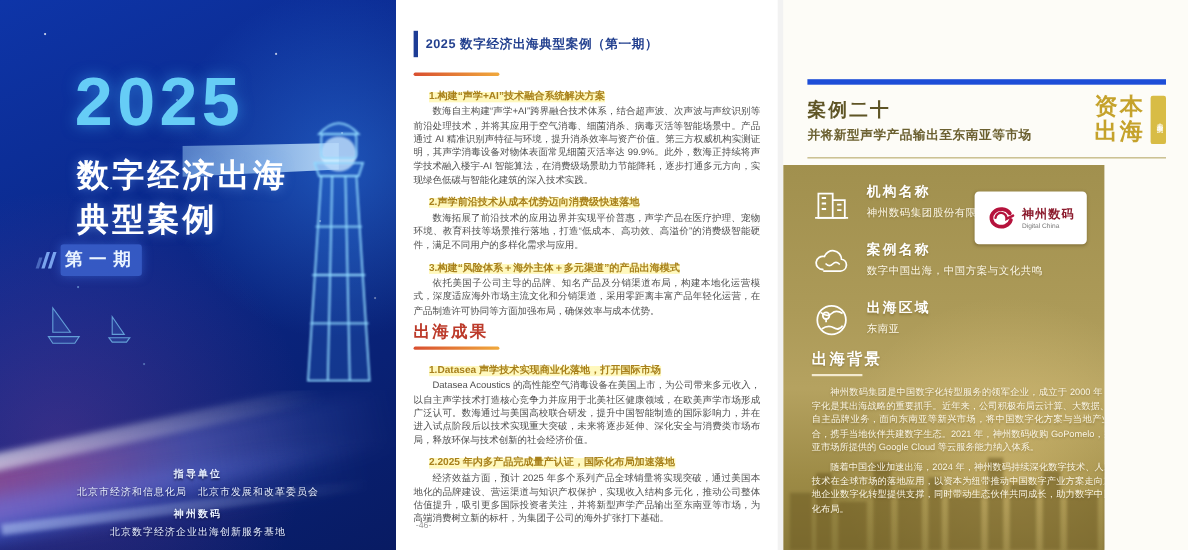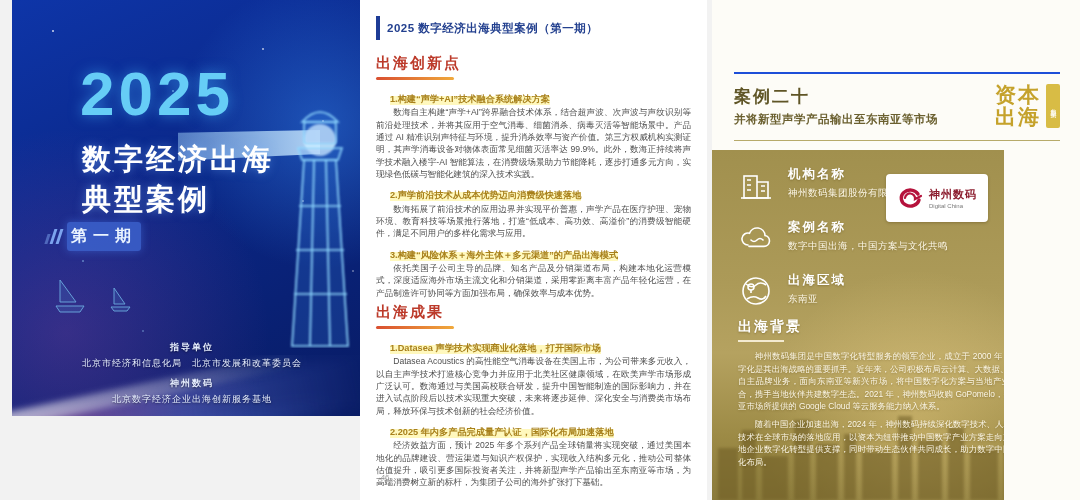--- a/index.html
+++ b/index.html
@@ -1,21 +1,21 @@
 <!DOCTYPE html>
 <html><head>
 <meta charset="utf-8">
 <style>
   * { margin:0; padding:0; box-sizing:border-box; }
   html,body { width:1080px; height:500px; overflow:hidden; }
   body { font-family:"Liberation Sans","DejaVu Sans",sans-serif; background:#e9e9e9; }
   .stage { position:relative; width:1080px; height:500px; background:#f2f2f2; }
 
   
-  .cover { position:absolute; left:12px; top:0; width:360px; height:416px; overflow:hidden;
+  .cover { position:absolute; left:0; top:0; width:360px; height:500px; overflow:hidden;
     background:
       radial-gradient(circle at 86% 30%, rgba(60,150,255,0.40) 0%, rgba(60,150,255,0) 34%),
       radial-gradient(circle at 15% 80%, rgba(190,80,170,0.25) 0%, rgba(190,80,170,0) 45%),
       linear-gradient(155deg,#0e35a8 0%,#0a2787 45%,#081b63 100%); }
   .stars { position:absolute; left:40px; top:30px; width:2px; height:2px; border-radius:50%; background:rgba(255,255,255,.8);
     box-shadow: 210px 18px 0 rgba(255,255,255,.7), 120px 60px 0 rgba(160,220,255,.6), 270px 90px 0 rgba(255,255,255,.5),
       60px 140px 0 rgba(160,220,255,.5), 250px 170px 0 rgba(255,255,255,.45), 30px 230px 0 rgba(160,220,255,.5),
       180px 120px 0 rgba(255,255,255,.35), 90px 300px 0 rgba(160,220,255,.4), 300px 240px 0 rgba(255,255,255,.4); }
   .cover-year { position:absolute; left:68px; top:58px; font-size:62px; font-weight:bold; letter-spacing:4px; color:#66cdf6;
     text-shadow:0 0 14px rgba(70,180,255,.55); }
@@ -41,36 +41,36 @@
     background:linear-gradient(90deg, rgba(90,130,255,.55), rgba(90,130,255,0) 75%); filter:blur(8px); }
   .streak.s4 { left:0px; top:96px; width:420px; height:10px; transform:rotate(-7deg);
     background:linear-gradient(90deg, rgba(200,220,255,.5), rgba(200,220,255,0) 80%); filter:blur(2px); }
   .cover-footer { position:absolute; left:0; bottom:10px; width:360px; text-align:center; color:#e8f0ff; z-index:3; }
   .cf-label { font-size:9px; font-weight:bold; letter-spacing:2px; margin-top:7px; text-shadow:0 1px 2px rgba(0,0,30,.6); }
   .cf-line  { font-size:9px; margin-top:3px; letter-spacing:1px; text-shadow:0 1px 2px rgba(0,0,30,.6); }
   .cf-date  { font-size:10px; font-weight:bold; letter-spacing:2px; margin-top:10px; text-shadow:0 1px 2px rgba(0,0,30,.6); }
 
   
   .page-mid { position:absolute; left:360px; top:0; width:347px; height:500px; background:#ffffff;
-    padding:16px 16px 6px 16px; }
+    padding:28px 16px 6px 16px; }
   .mid-header { display:flex; align-items:center; margin-bottom:14px; }
   .mid-header-bar { width:4px; height:24px; background:#1d3c96; margin-right:7px; }
   .mid-header-text { font-size:11.5px; font-weight:bold; color:#23408f; letter-spacing:.5px; }
   .sec-title { font-size:15px; font-weight:bold; color:#bc3a2a; letter-spacing:2px; margin-top:4px; }
   .sec-underline { width:78px; height:3px; margin:4px 0 7px 0;
     background:linear-gradient(90deg,#d94f30,#f0a93c); border-radius:2px; }
   .pt-heading { font-size:9.2px; font-weight:bold; color:#a8801c; margin:4px 0 1px 14px;
     background:linear-gradient(180deg, rgba(255,240,110,0) 15%, rgba(255,240,110,.45) 16%); display:inline-block; }
   .pt-heading-row { line-height:1.2; }
   .pt-body { font-size:8.6px; color:#4f4f4f; line-height:1.44; text-align:justify; text-indent:2em; margin-bottom:3px; }
   .page-num { position:absolute; left:18px; bottom:18px; font-size:8px; color:#9a9a9a; }
 
   
   .page-right { position:absolute; left:712px; top:0; width:368px; height:500px; background:#fdfcf7; overflow:hidden; }
-  .case-header { position:absolute; left:22px; top:72px; width:326px; border-top:2px solid #1d4ed8; border-bottom:1px solid #b7aa6a;
+  .case-header { position:absolute; left:22px; top:72px; width:326px; border-top:5px solid #1d4ed8; border-bottom:1px solid #b7aa6a;
     padding:10px 0 12px 0; display:flex; justify-content:space-between; align-items:center; background:#fdfcf7; }
   .case-label { font-size:17px; font-weight:bold; color:#5f5526; letter-spacing:2px; }
   .case-title { font-size:11.5px; font-weight:bold; color:#6b6030; margin-top:4px; letter-spacing:.5px; }
   .case-cat { display:flex; align-items:stretch; }
   .cat-chars { text-align:left; font-weight:bold; color:#c5a22b; font-size:21px; line-height:1.04; letter-spacing:2px; }
   .cat-ribbon { width:14px; margin-left:5px; background:#d8bc45; border-radius:2px; display:flex; align-items:center; justify-content:center; }
   .cat-ribbon span { writing-mode:vertical-rl; font-size:6px; color:rgba(255,255,255,.9); letter-spacing:1px; }
   .photo { position:absolute; left:0; top:150px; width:292px; height:350px; overflow:hidden;
     background:linear-gradient(180deg,#a1904e 0%,#ac9a58 38%,#b5a260 58%,#9c8a45 82%,#8a7a3b 100%); }
   .photo-haze { position:absolute; inset:0;
@@ -162,21 +162,20 @@
       <div class="cf-line">北京数字经济企业出海创新服务基地</div>
     </div>
   </section>
 
   <section class="page-mid">
     <div class="mid-header">
       <div class="mid-header-bar"></div>
       <div class="mid-header-text">2025 数字经济出海典型案例（第一期）</div>
     </div>
 
-    <h2 class="sec-title">出海创新点</h2>
     <div class="sec-underline"></div>
 
     <div class="pt-heading-row"><span class="pt-heading">1.构建“声学+AI”技术融合系统解决方案</span></div>
     <p class="pt-body">数海自主构建“声学+AI”跨界融合技术体系，结合超声波、次声波与声纹识别等前沿处理技术，并将其应用于空气消毒、细菌消杀、病毒灭活等智能场景中。产品通过 AI 精准识别声特征与环境，提升消杀效率与资产价值。第三方权威机构实测证明，其声学消毒设备对物体表面常见细菌灭活率达 99.9%。此外，数海正持续将声学技术融入楼宇-AI 智能算法，在消费级场景助力节能降耗，逐步打通多元方向，实现绿色低碳与智能化建筑的深入技术实践。</p>
 
     <div class="pt-heading-row"><span class="pt-heading">2.声学前沿技术从成本优势迈向消费级快速落地</span></div>
     <p class="pt-body">数海拓展了前沿技术的应用边界并实现平价普惠，声学产品在医疗护理、宠物环境、教育科技等场景推行落地，打造“低成本、高功效、高溢价”的消费级智能硬件，满足不同用户的多样化需求与应用。</p>
 
     <div class="pt-heading-row"><span class="pt-heading">3.构建“风险体系＋海外主体＋多元渠道”的产品出海模式</span></div>
     <p class="pt-body">依托美国子公司主导的品牌、知名产品及分销渠道布局，构建本地化运营模式，深度适应海外市场主流文化和分销渠道，采用零距离丰富产品年轻化运营，在产品制造许可协同等方面加强布局，确保效率与成本优势。</p>

